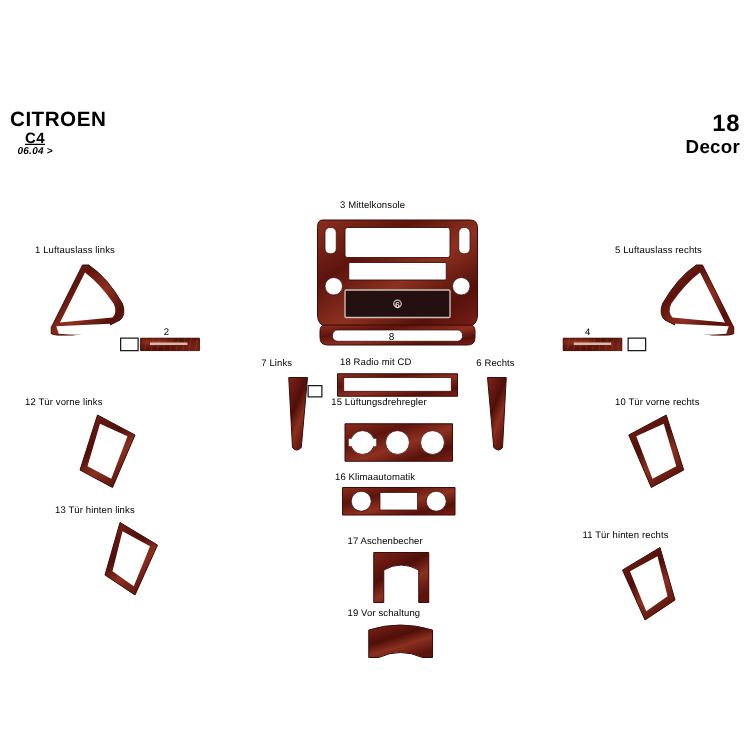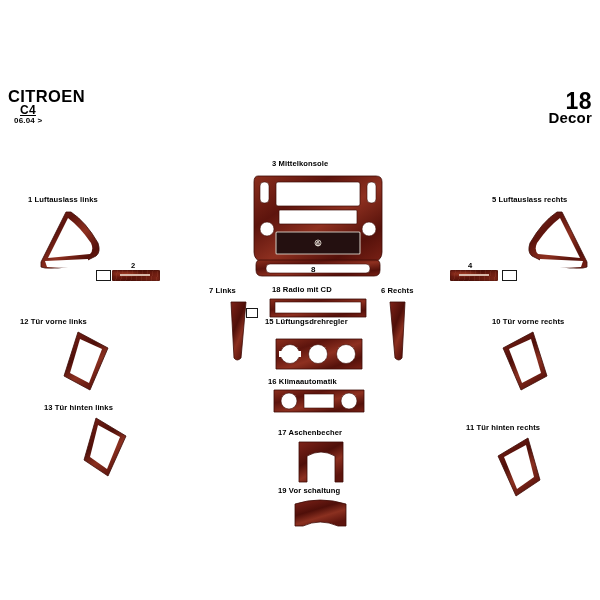--- a/index.html
+++ b/index.html
@@ -1,27 +1,27 @@
 <!DOCTYPE html>
 <html><head>
 <meta charset="utf-8">
 <style>
   html,body{margin:0;padding:0;background:#ffffff;}
   body{width:600px;height:600px;position:relative;overflow:hidden;
        font-family:"Liberation Sans",sans-serif;color:#000;}
   .stage{position:absolute;left:0;top:0;width:600px;height:600px;}
 
   
-  .lbl{position:absolute;font-size:7.6px;font-weight:bold;white-space:nowrap;
+  .lbl{position:absolute;font-size:7.6px;font-weight:normal;white-space:nowrap;
        letter-spacing:.1px;line-height:1;}
   .brand{position:absolute;font-weight:bold;white-space:nowrap;line-height:1;text-align:center;}
   #brand-name{left:8px;top:88px;font-size:16.5px;letter-spacing:.4px;}
   #brand-model{left:20px;top:104px;font-size:12px;letter-spacing:.3px;text-decoration:underline;}
-  #brand-date{left:14px;top:117px;font-size:8px;letter-spacing:.2px;}
-  #count-num{right:8px;top:90px;font-size:23px;letter-spacing:.5px;}
+  #brand-date{left:14px;top:117px;font-size:8px;letter-spacing:.2px;font-style:italic;}
+  #count-num{right:8px;top:90px;font-size:19px;letter-spacing:.5px;}
   #count-word{right:8px;top:110px;font-size:15px;letter-spacing:.2px;}
 
   
   .part{position:absolute;}
   .wood-lite{
     background:
       radial-gradient(ellipse 60% 50% at 30% 35%, rgba(168,64,40,.8) 0%, rgba(0,0,0,0) 65%),
       repeating-linear-gradient(100deg, rgba(255,170,140,.09) 0 1px, rgba(0,0,0,0) 1px 5px),
       linear-gradient(150deg,#7a2116 0%,#571209 50%,#86291a 100%);
     box-shadow:inset 0 0 3px rgba(0,0,0,.5);

